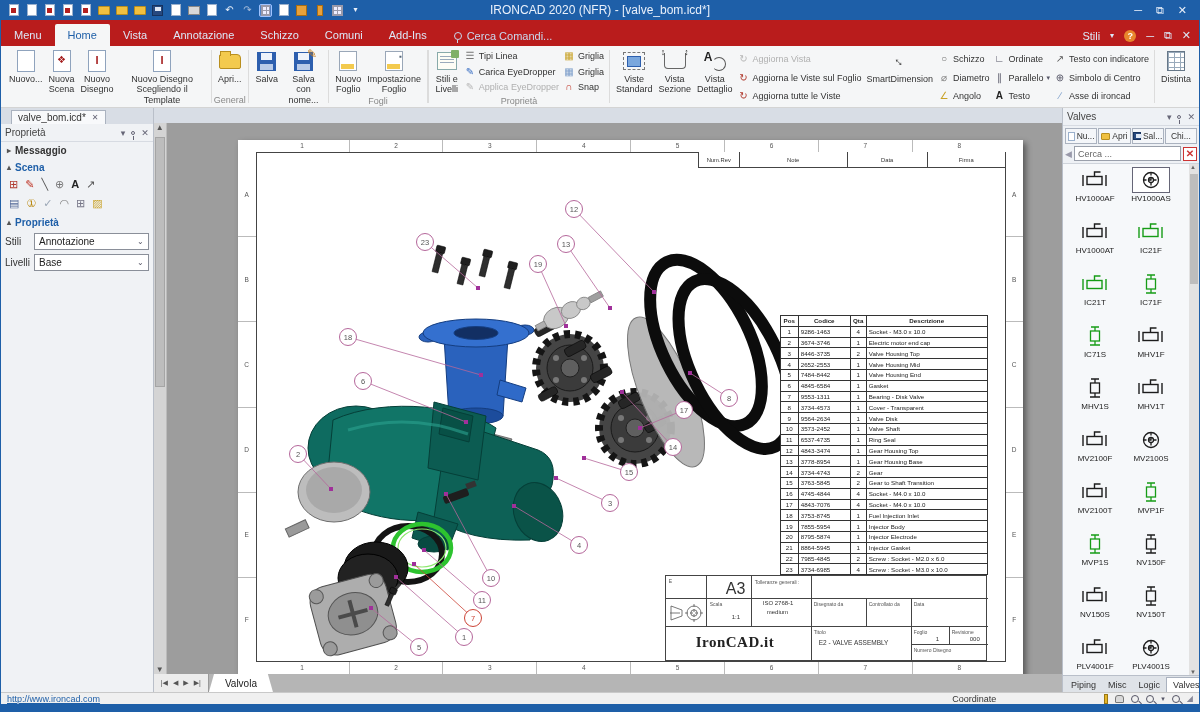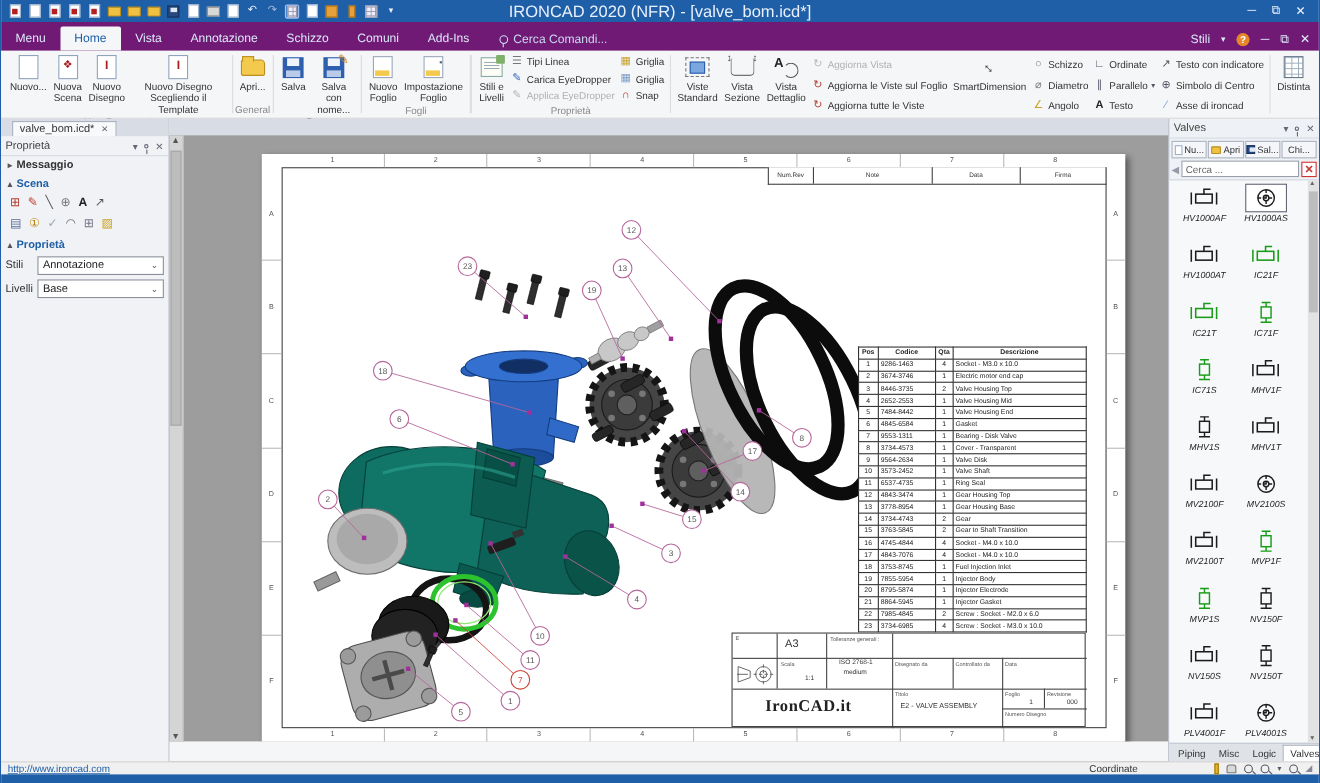--- a/index.html
+++ b/index.html
@@ -13,25 +13,25 @@
   .qdoc { width:10px; height:12px; background:#fff; border:1px solid #9ab0cc; position:relative; }
   .qdoc.red::after { content:""; position:absolute; left:1px; top:3px; width:5px; height:5px; background:#b42020; }
   .qfold { width:12px; height:9px; background:#f0c040; border:1px solid #b98f1f; border-radius:1px; }
   .qdisk { width:11px; height:11px; background:#27497f; border:1px solid #16325e; position:relative; }
   .qdisk::after { content:""; position:absolute; left:2px; top:1px; width:6px; height:4px; background:#dfe8f5; }
   .qprint { width:12px; height:9px; background:#d8d8d8; border:1px solid #888; }
   .qorange { width:11px; height:11px; background:#e8a13a; border:1px solid #a86d14; }
   .qgrid { width:11px; height:11px; background:#eef; border:1px solid #99a; background-image:linear-gradient(#99a 1px,transparent 1px),linear-gradient(90deg,#99a 1px,transparent 1px); background-size:4px 4px; }
   .qchar { color:#eaf0fa; font-size:11px; line-height:1; }
   .qhl { background:#4f81c7; border:1px solid #9fc3ff; border-radius:2px; padding:0 1px; }
-  .title-text { position:absolute; left:0; right:0; text-align:center; font-size:15px; color:#e9f0fb; pointer-events:none; }
+  .title-text { position:absolute; left:0; right:0; text-align:center; font-size:12px; color:#e9f0fb; pointer-events:none; }
   .winbtns { margin-left:auto; display:flex; gap:14px; padding-right:8px; font-size:11px; color:#eaf0fa; z-index:2; }
 
   
-  .tabrow { height:26px; background:#701a75; display:flex; align-items:flex-end; color:#dce8f8; position:relative; }
+  .tabrow { height:26px; background:#b91c1c; display:flex; align-items:flex-end; color:#dce8f8; position:relative; }
   .rtab { padding:5px 13px 5px; font-size:11px; cursor:default; }
   .rtab.active { background:#f5f6f7; color:#1e5fa8; border-radius:2px 2px 0 0; }
   .cmdsearch { display:flex; align-items:center; gap:5px; margin-left:14px; margin-bottom:4px; color:#c9d9ef; font-size:11px; }
   .bulb { width:8px; height:8px; border:1.3px solid #c9d9ef; border-radius:50%; position:relative; }
   .bulb::after { content:""; position:absolute; left:2px; top:7px; width:1.5px; height:3px; background:#c9d9ef; }
   .tabrow-right { margin-left:auto; display:flex; align-items:center; gap:10px; padding:0 8px 4px 0; font-size:11px; }
   .helpdot { width:12px; height:12px; background:#e8862c; color:#fff; border-radius:50%; display:inline-flex; align-items:center; justify-content:center; font-size:9px; font-weight:bold; }
 
   
   .ribbon { height:62px; background:#f5f6f7; border-bottom:1px solid #d4d4d4; display:flex; align-items:stretch; padding:0 2px; }
@@ -146,33 +146,33 @@
   .cat-toolbar { display:flex; gap:1px; padding:2px 2px 1px; }
   .cat-tb { flex:1; height:16px; border:1px solid #aab2bf; background:#f4f6f9; font-size:8.5px; color:#333; display:flex; align-items:center; justify-content:center; gap:2px; white-space:nowrap; overflow:hidden; }
   .cat-search { display:flex; align-items:center; gap:2px; padding:1px 2px 2px; }
   .cat-search .back { color:#99a; font-size:9px; }
   .cat-input { flex:1; height:15px; border:1px solid #9aa0ab; background:#fff; font-size:9px; color:#666; padding:0 3px; display:flex; align-items:center; }
   .cat-x { width:14px; height:14px; background:#fff; border:1px solid #c33; color:#c33; font-size:10px; font-weight:bold; display:flex; align-items:center; justify-content:center; }
   .cat-items { flex:1; overflow:hidden; position:relative; background:#f6f8fa; border-top:1px solid #cfd4db; display:flex; flex-wrap:wrap; align-content:flex-start; padding:4px 10px 0 4px; }
   .citem { width:56px; height:52px; display:flex; flex-direction:column; align-items:center; justify-content:flex-start; }
   .cglyph { width:36px; height:24px; display:flex; align-items:center; justify-content:center; }
   .citem.selected .cglyph { outline:1px solid #667; background:#fff; }
-  .clabel { font-size:8px; color:#222; margin-top:2px; white-space:nowrap;font-style:italic; }
+  .clabel { font-size:8px; color:#222; margin-top:2px; white-space:nowrap; }
   .cat-scroll { position:absolute; right:0; top:0; bottom:0; width:10px; background:#e2e2e2; }
   .cat-scroll::before { content:"▲"; position:absolute; top:0; left:1px; font-size:6px; color:#666; }
   .cat-scroll::after { content:"▼"; position:absolute; bottom:0; left:1px; font-size:6px; color:#666; }
   .cat-thumb { position:absolute; right:1px; top:10px; width:8px; height:110px; background:#bdbdbd; }
   .cat-tabs { height:17px; display:flex; align-items:flex-end; background:#dfe3e8; border-top:1px solid #b9bfc9; padding-left:2px; }
   .cattab { padding:2px 6px; font-size:9px; color:#333; }
   .cattab.active { background:#fff; border:1px solid #aab2bf; border-bottom:none; }
 
   
   .statusrow { height:12px; background:#f0f0f0; border-top:1px solid #c9c9c9; display:flex; align-items:center; font-size:9px; color:#333; padding:0 6px; }
   .statusrow a { color:#1e5fa8; text-decoration:underline; }
-  .coord { margin-left:auto; margin-right:70px; }
+  .coord { margin-left:auto; margin-right:108px; }
   .sticons { display:flex; gap:7px; align-items:center; }
   .ruler { width:4px; height:10px; background:#e5b62a; border:1px solid #9a7712; }
   .hand { width:9px; height:8px; background:#d9d9d9; border:1px solid #777; border-radius:3px 3px 1px 1px; }
   .mag { width:8px; height:8px; border:1.4px solid #556; border-radius:50%; position:relative; }
   .mag::after { content:""; position:absolute; left:6px; top:6px; width:4px; height:1.4px; background:#556; transform:rotate(45deg); }
   .bluestrip { height:8px; background:#1e5fa8; }
   .grip { color:#889; font-size:8px; }
 </style>
 </head>
 <body>
@@ -927,21 +927,21 @@
           <div class="tb-line" style="left:40px;top:0;width:1px;height:50px"></div>
           <div class="tb-line" style="left:85px;top:0;width:1px;height:50px"></div>
           <div class="tb-line" style="left:145px;top:22px;width:177px;height:1px"></div>
           <div class="tb-line" style="left:145px;top:0;width:1px;height:86px"></div>
           <div class="tb-line" style="left:200px;top:22px;width:1px;height:28px"></div>
           <div class="tb-line" style="left:245px;top:22px;width:1px;height:64px"></div>
           <div class="tb-line" style="left:0;top:50px;width:322px;height:1px"></div>
           <div class="tb-line" style="left:245px;top:68px;width:77px;height:1px"></div>
           <div class="tb-line" style="left:283px;top:50px;width:1px;height:18px"></div>
           <div class="tb-abs tb-lab" style="left:3px;top:2px">E</div>
-          <div class="tb-abs" style="left:48px;top:4px;font-size:10px">A3</div>
+          <div class="tb-abs" style="left:60px;top:4px;font-size:16px">A3</div>
           <div class="tb-abs tb-lab" style="left:44px;top:25px">Scala</div>
           <div class="tb-abs" style="left:66px;top:38px;font-size:6px">1:1</div>
           <div class="tb-abs tb-lab" style="left:89px;top:3px">Tolleranze generali :</div>
           <div class="tb-abs" style="left:97px;top:24px;font-size:6px">ISO 2768-1</div>
           <div class="tb-abs" style="left:101px;top:33px;font-size:6px">medium</div>
           <div class="tb-abs tb-lab" style="left:148px;top:25px">Disegnato da</div>
           <div class="tb-abs tb-lab" style="left:203px;top:25px">Controllato da</div>
           <div class="tb-abs tb-lab" style="left:248px;top:25px">Data</div>
           <div class="tb-abs tb-lab" style="left:148px;top:53px">Titolo</div>
           <div class="tb-abs" style="left:153px;top:63px;font-size:6.5px">E2 - VALVE ASSEMBLY</div>
@@ -955,20 +955,29 @@
             <g fill="none" stroke="#555" stroke-width="0.8">
               <path d="M2,11 h10 M3,4 L14,8 v6 L3,18 Z"></path>
               <circle cx="26" cy="11" r="7"></circle>
                 <circle cx="26" cy="11" r="3.2"></circle>
               <path d="M17,11 h18 M26,2 v18" stroke-dasharray="3 2"></path>
             </g>
           </svg>
         </div>
       </div>
     </div>
+    <div class="sheettabs">
+      <div class="stnav">
+        <span>|◀</span>
+        <span>◀</span>
+        <span>▶</span>
+        <span>▶|</span>
+      </div>
+      <div class="sheettab">Valvola</div>
+    </div>
   </div>
 
   <div class="rightdock">
     <div class="panelhead">
       <span>Valves</span>
       <span class="ph-btns">
         <span>▾</span>
         <span class="pin"></span>
         <span>✕</span>
       </span>

